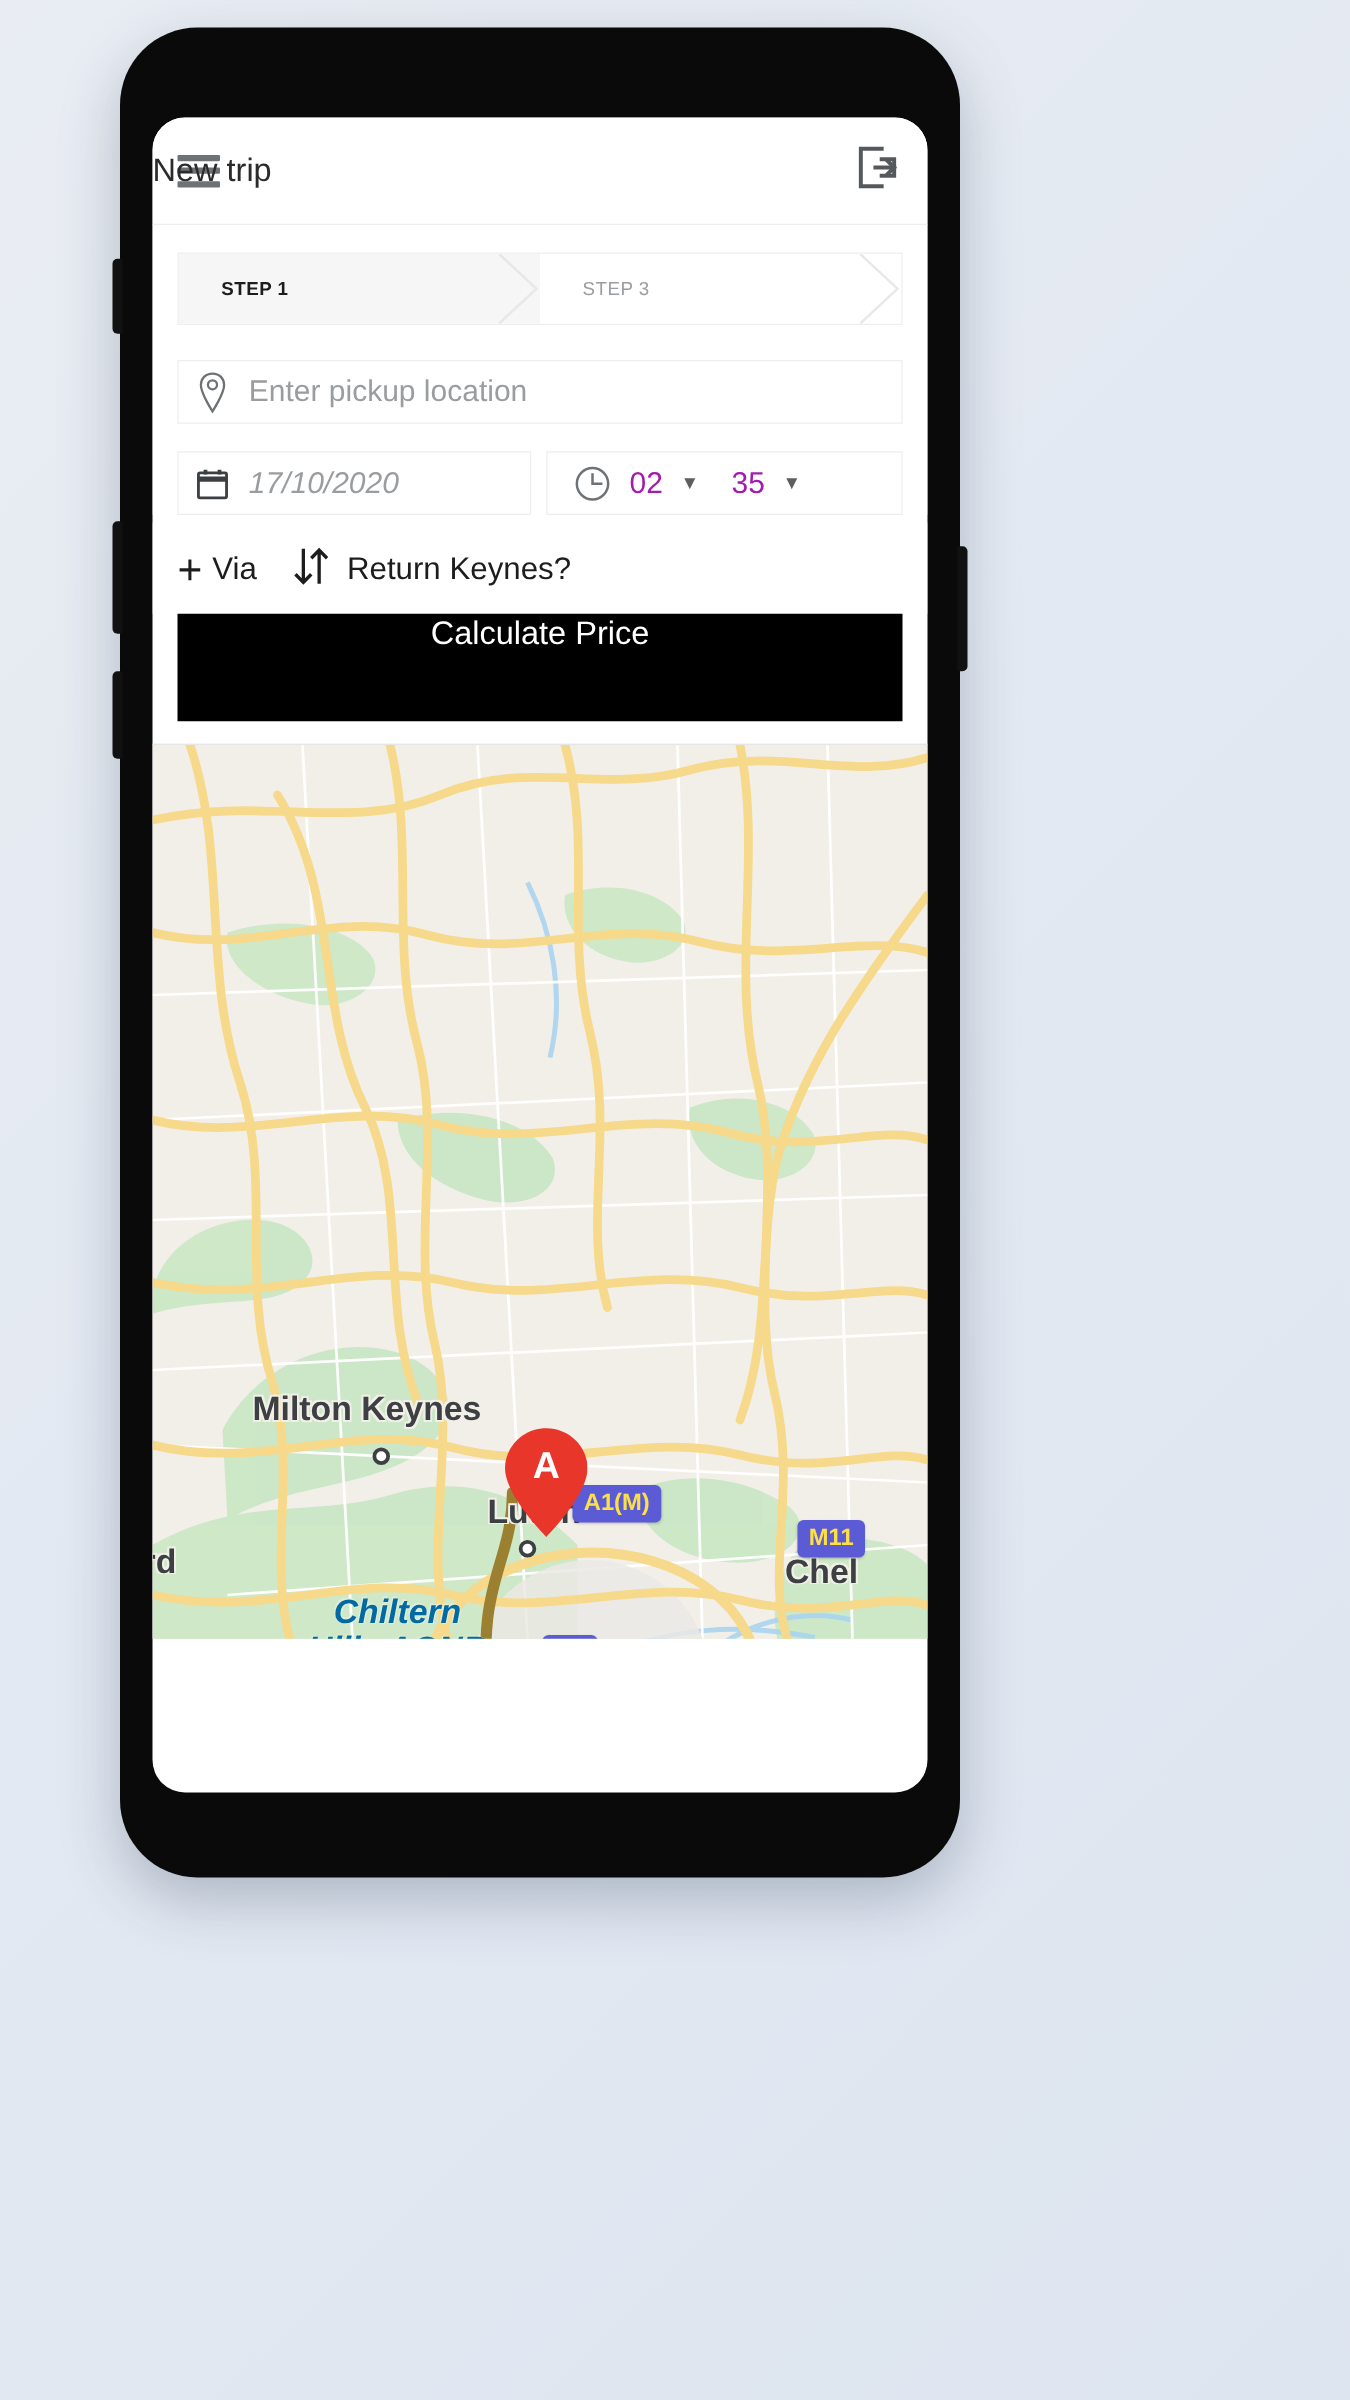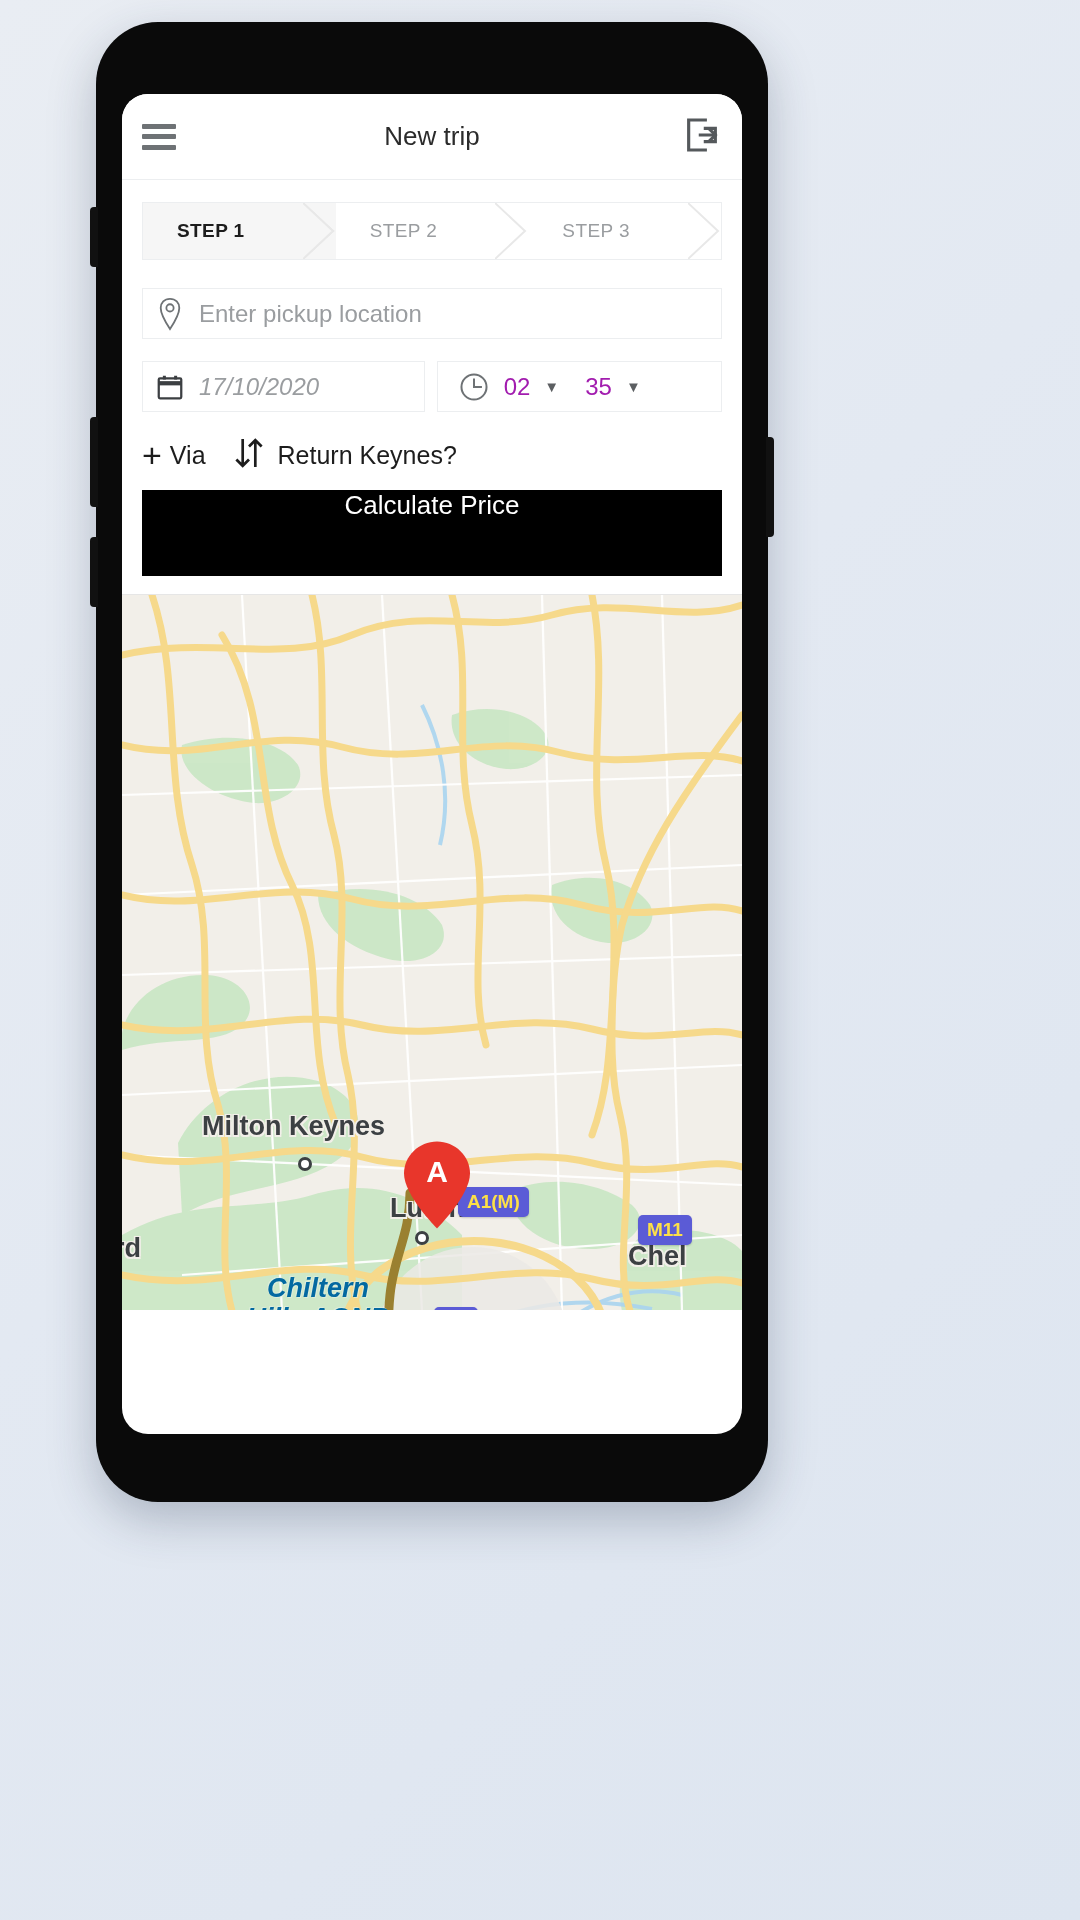--- a/index.html
+++ b/index.html
@@ -42,34 +42,34 @@
   #app-header {
     height: 86px; background:#fff;
     display:flex; align-items:center;
     padding: 0 20px;
     border-bottom: 1px solid #eceef0;
     position: relative;
   }
   .hamburger { width:34px; height:26px; display:flex; flex-direction:column; justify-content:space-between; cursor:pointer; }
   .hamburger span { display:block; height:5px; background:#6e7275; border-radius:1px; }
   #app-title {
-    position:absolute; left:0; right:0; text-align:center;
+    position:absolute; left:0; right:0; text-align:left;
     font-size:26px; color:#2b2b2b; pointer-events:none;
   }
   #logout-btn { margin-left:auto; position:relative; z-index:2; cursor:pointer; }
 
   
   #steps-wrap { background:#fff; padding: 22px 20px 0 20px; }
   #steps {
     display:flex; height:58px; border:1px solid #eceef0; background:#fff;
     position:relative; overflow:hidden;
   }
   .step {
     flex:1; display:flex; align-items:center; padding-left:34px;
-    font-size:19px; letter-spacing:.4px; position:relative; color:#9a9da0;
+    font-size:15px; letter-spacing:.4px; position:relative; color:#9a9da0;
   }
   .step.active { background:#f6f6f6; color:#1d1d1d; font-weight:600; }
   .step .chev {
     position:absolute; right:-1px; top:0; bottom:0; width:34px;
   }
   .step .chev svg { display:block; height:100%; width:100%; }
 
   
   #form { background:#fff; padding: 18px 20px 0 20px; }
   .field {
@@ -167,28 +167,20 @@
           <span>STEP 1</span>
           <span class="chev">
             <svg viewBox="0 0 34 58" preserveAspectRatio="none">
               <path d="M0,0 L30,29 L0,58" fill="none" stroke="#e8e8e8" stroke-width="2"></path>
               <path d="M-40,0 L0,0 L30,29 L0,58 L-40,58 Z" fill="#f6f6f6" stroke="none"></path>
               <path d="M0,0 L30,29 L0,58" fill="none" stroke="#e8e8e8" stroke-width="2"></path>
             </svg>
           </span>
         </div>
         <div class="step">
-          <span>STEP 2</span>
-          <span class="chev">
-            <svg viewBox="0 0 34 58" preserveAspectRatio="none">
-              <path d="M0,0 L30,29 L0,58" fill="none" stroke="#e8e8e8" stroke-width="2"></path>
-            </svg>
-          </span>
-        </div>
-        <div class="step">
           <span>STEP 3</span>
           <span class="chev">
             <svg viewBox="0 0 34 58" preserveAspectRatio="none">
               <path d="M0,0 L30,29 L0,58" fill="none" stroke="#e8e8e8" stroke-width="2"></path>
             </svg>
           </span>
         </div>
       </div>
     </div>
 

